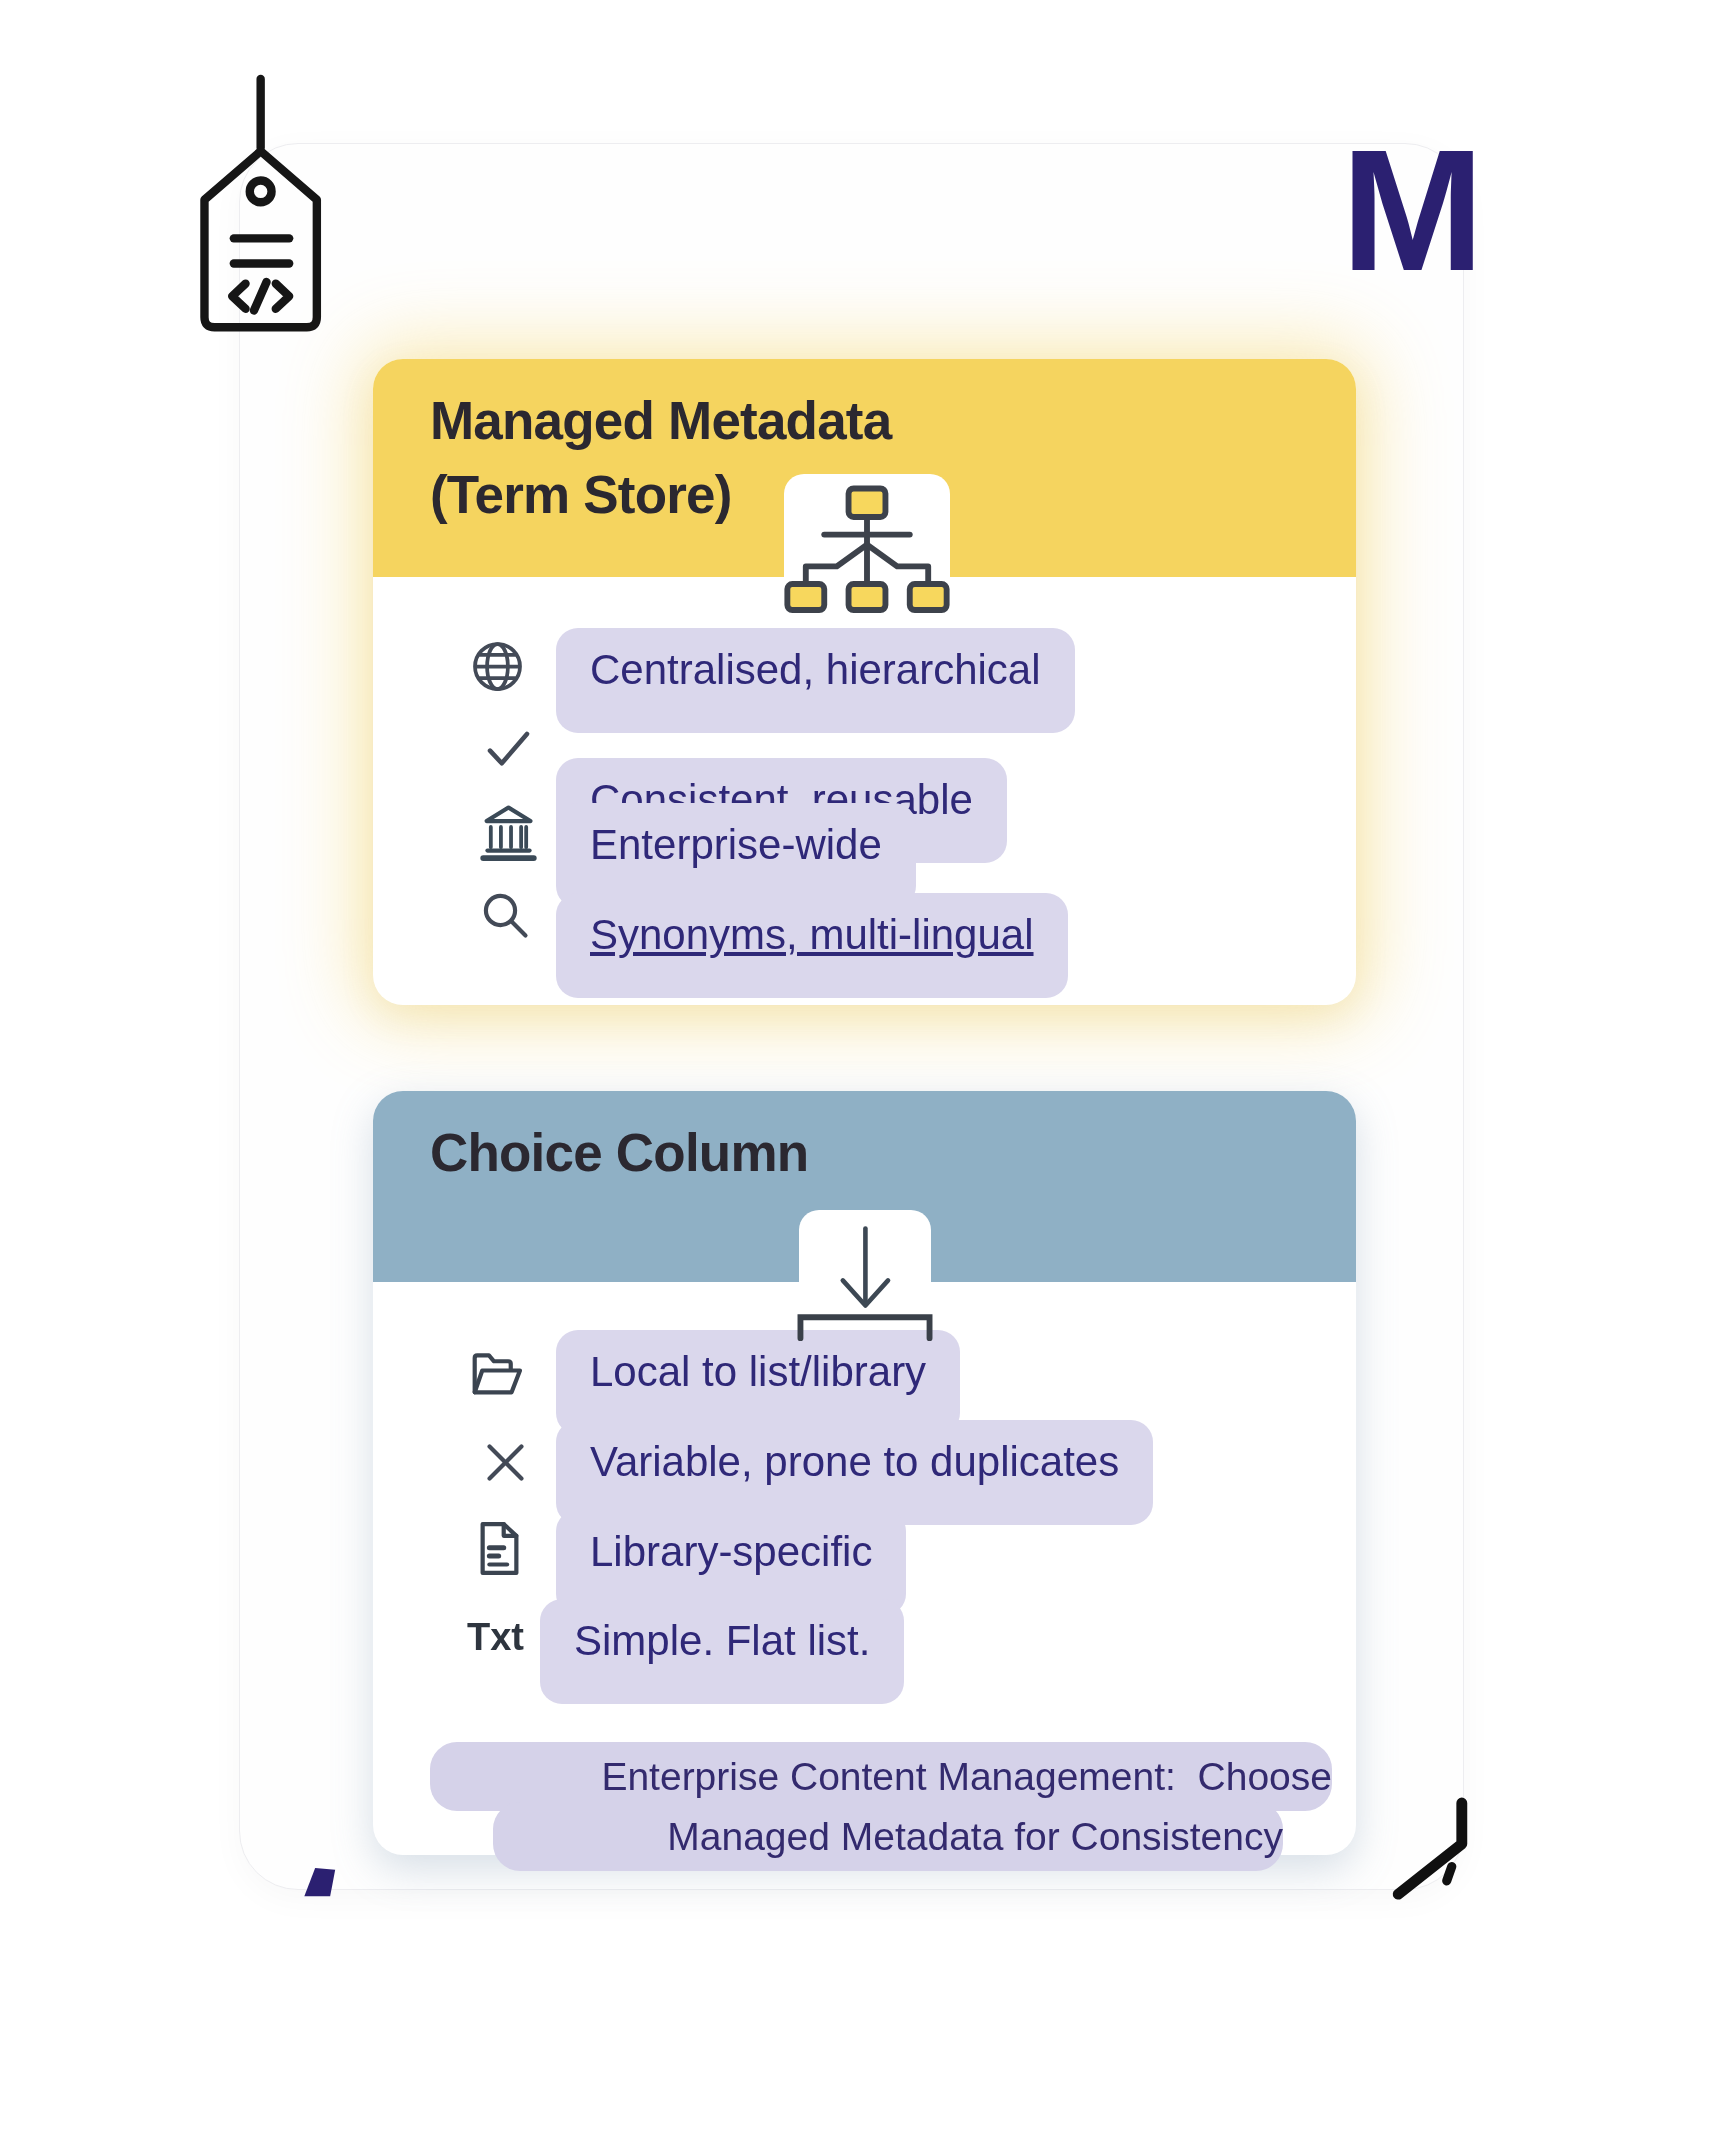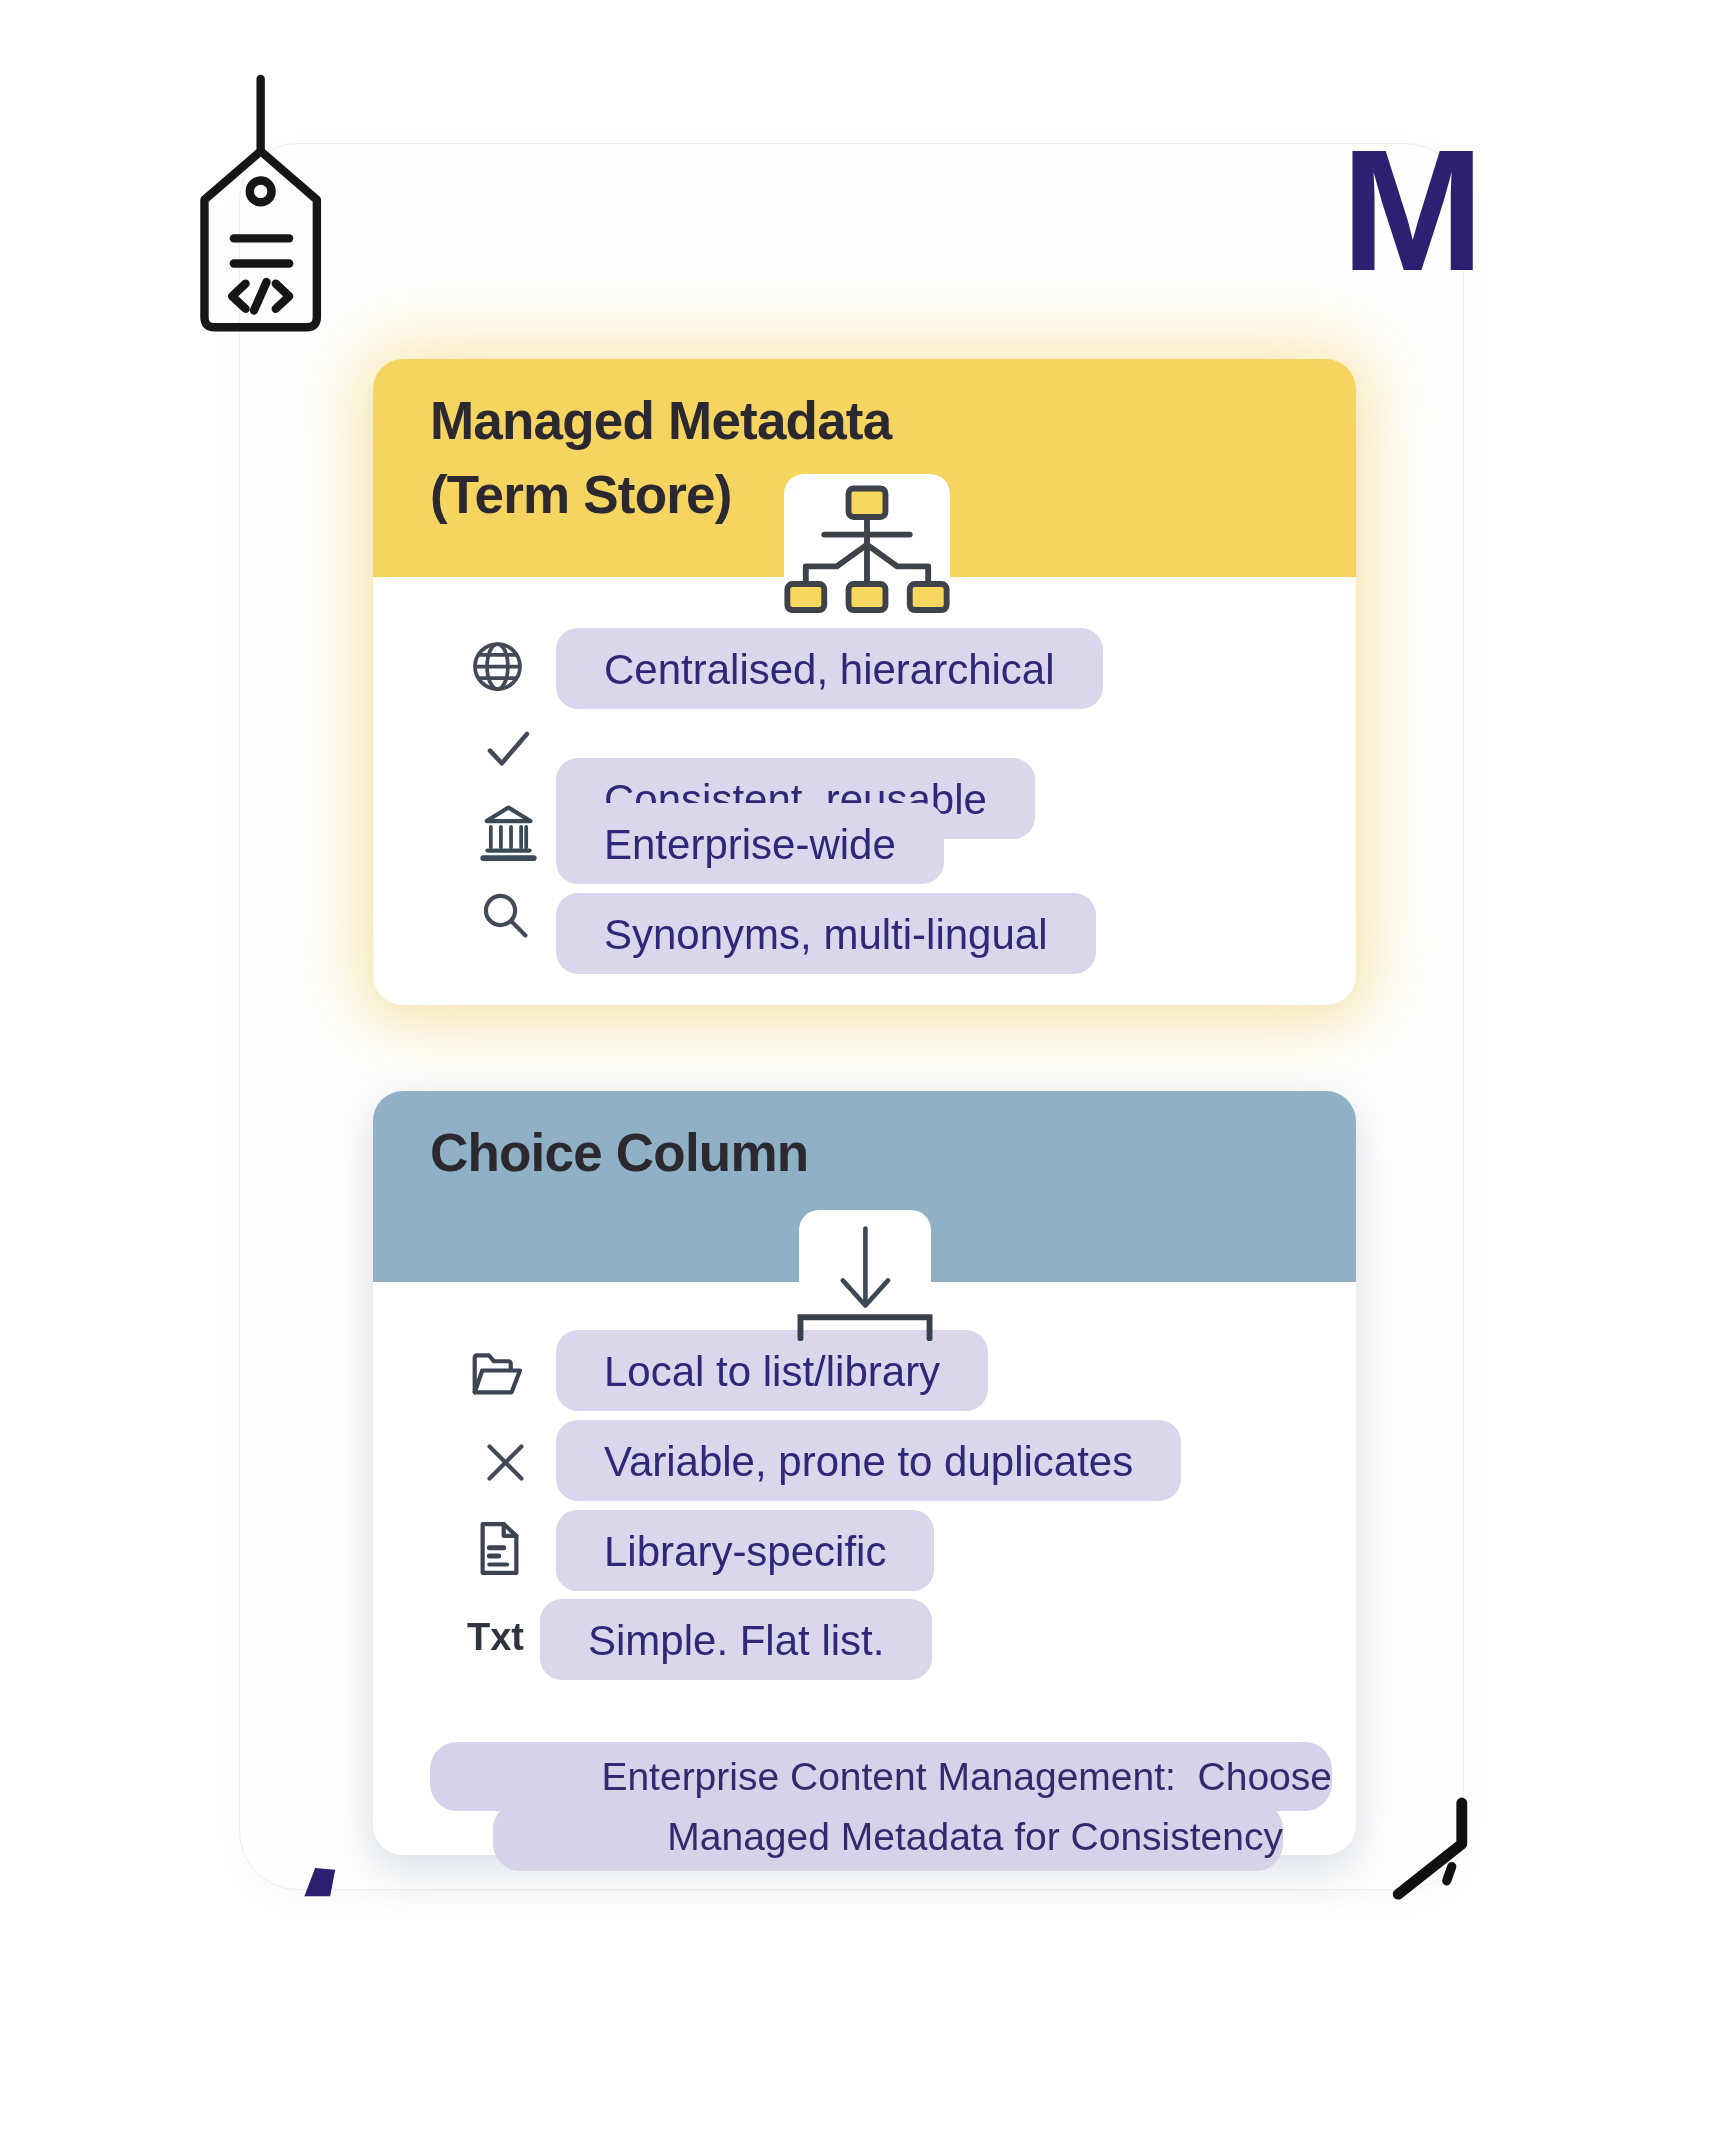--- a/index.html
+++ b/index.html
@@ -47,23 +47,23 @@
     position:absolute;left:57px;top:25px;
     font-size:53px;font-weight:bold;color:#2b2830;line-height:74px;
     letter-spacing:-0.8px;
   }
   .icon-box{
     position:absolute;background:#ffffff;border-radius:20px;
   }
 
   
   .pill{
-    position:absolute;height:81px;line-height:83px;
+    position:absolute;height:105px;line-height:83px;
     background:#dad7ec;border-radius:22px;
-    padding:0 48px;font-size:42px;color:#2f2878;
+    padding:0 34px;font-size:42px;color:#2f2878;
     white-space:pre;
   }
   .row-icon{position:absolute;}
   .txt-glyph{
     position:absolute;font-size:38px;font-weight:600;color:#2e353f;
     letter-spacing:0px;
   }
 
   
   .footer-box{
@@ -146,21 +146,21 @@
     </svg>
   </div>
   <div class="pill" style="left:556px;top:803px;">Enterprise-wide</div>
 
   <div class="abs row-icon" style="left:478px;top:888px;">
     <svg width="55" height="55" viewBox="0 0 66 66" fill="none" stroke="#434a57" stroke-width="5" stroke-linecap="round">
       <circle cx="27" cy="27" r="17.5"></circle>
       <path d="M40,40 L57,57"></path>
     </svg>
   </div>
-  <div class="pill" style="left:556px;top:893px;">Synonyms, multi-lingual</div>
+  <div class="pill" style="left:556px;top:893px;text-decoration:underline;">Synonyms, multi-lingual</div>
 
   <div class="abs sec-card cc">
     <div class="sec-header cc"></div>
     <div class="sec-title">Choice Column</div>
 
     <div class="icon-box" style="left:426px;top:119px;width:132px;height:124px;">
       <svg width="132" height="124" viewBox="0 0 157 148" fill="none" stroke="#3d4854" stroke-width="5.5" stroke-linecap="round" stroke-linejoin="round">
         <path d="M79,22 V112"></path>
         <path d="M52,84 L79,114 L106,84"></path>
       </svg>

